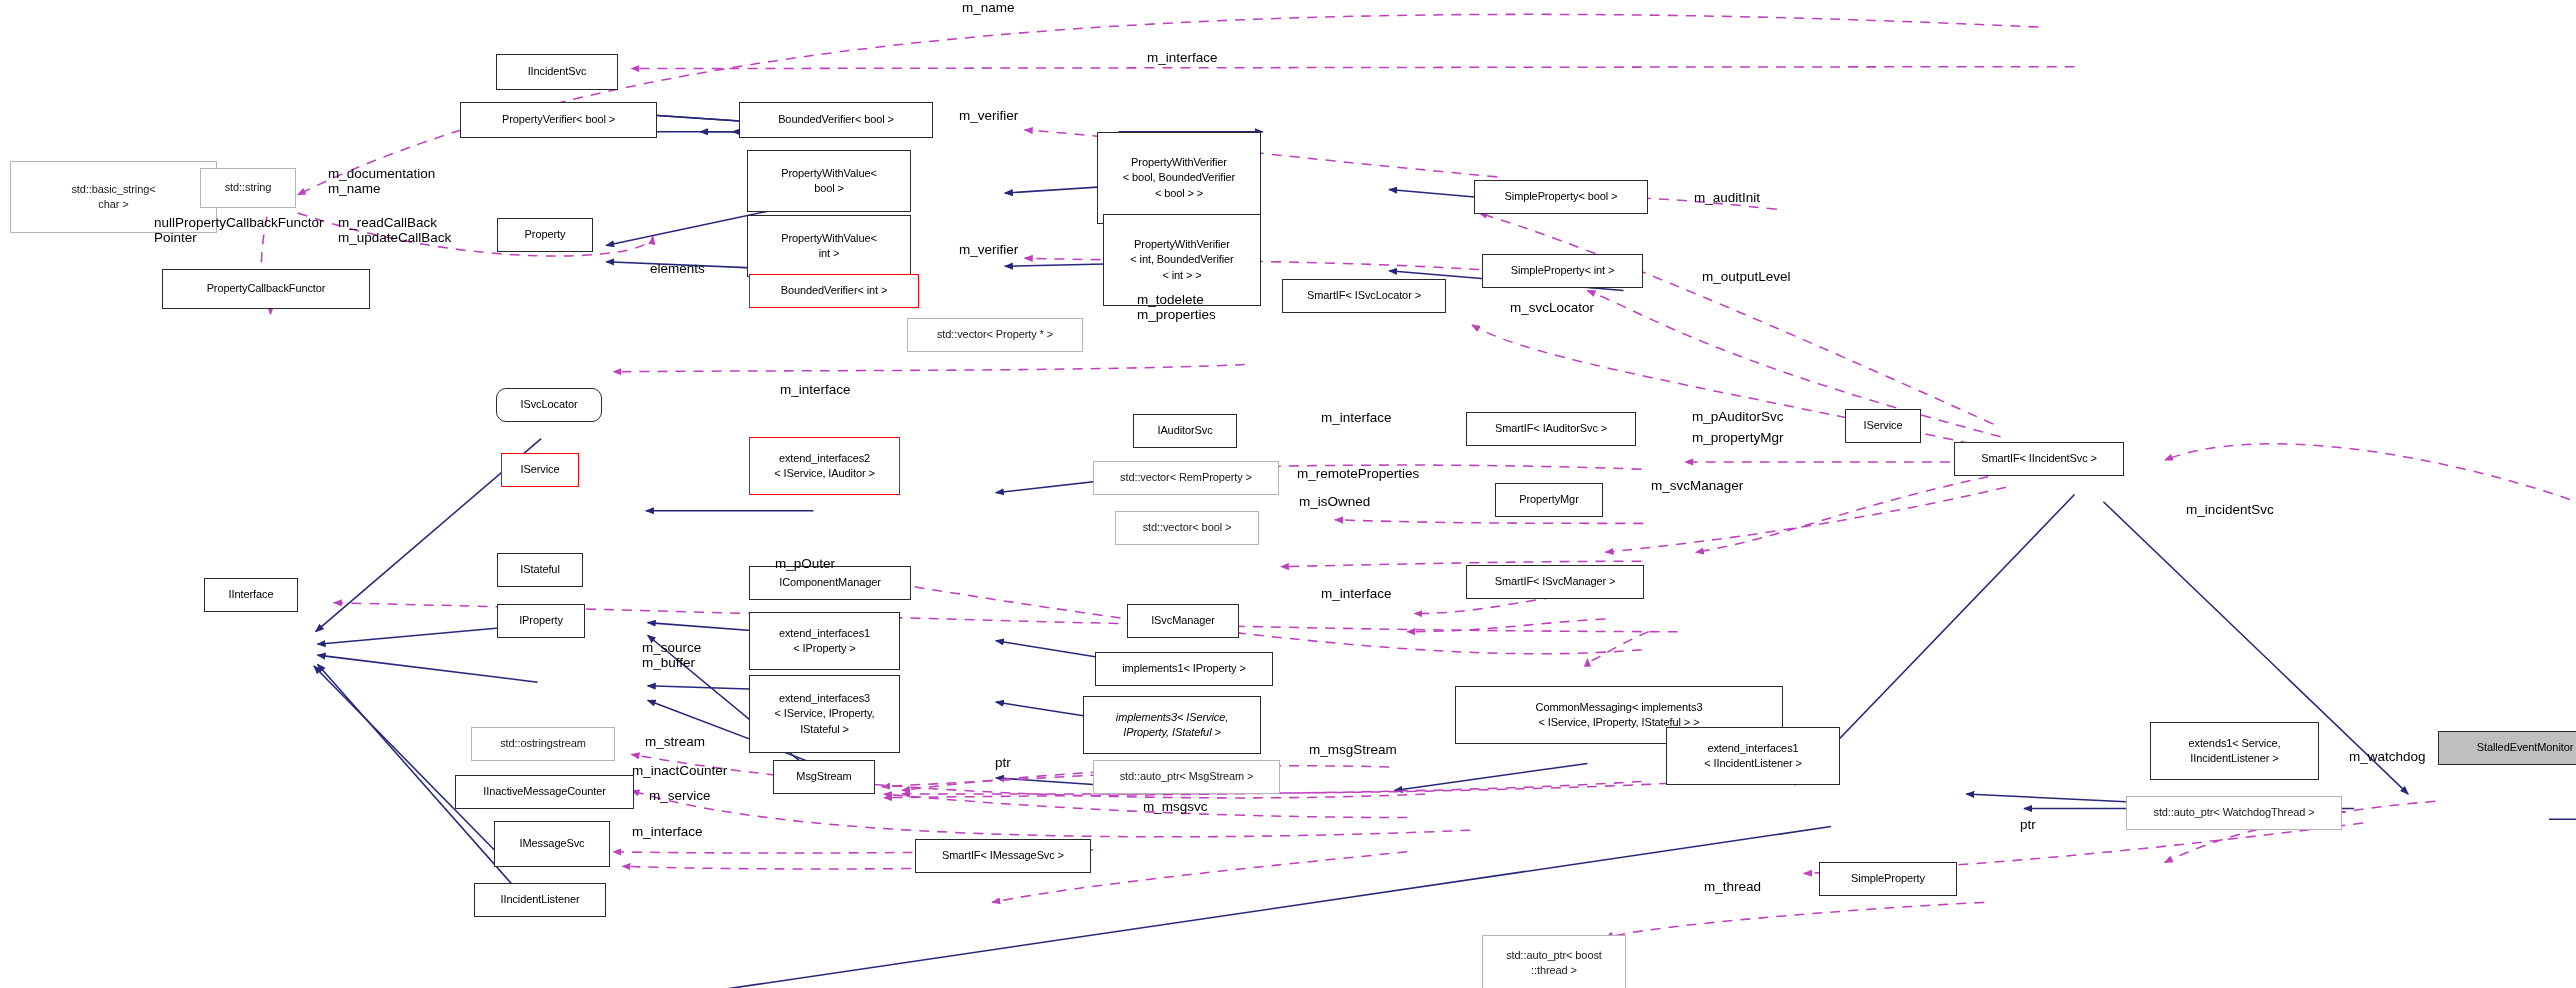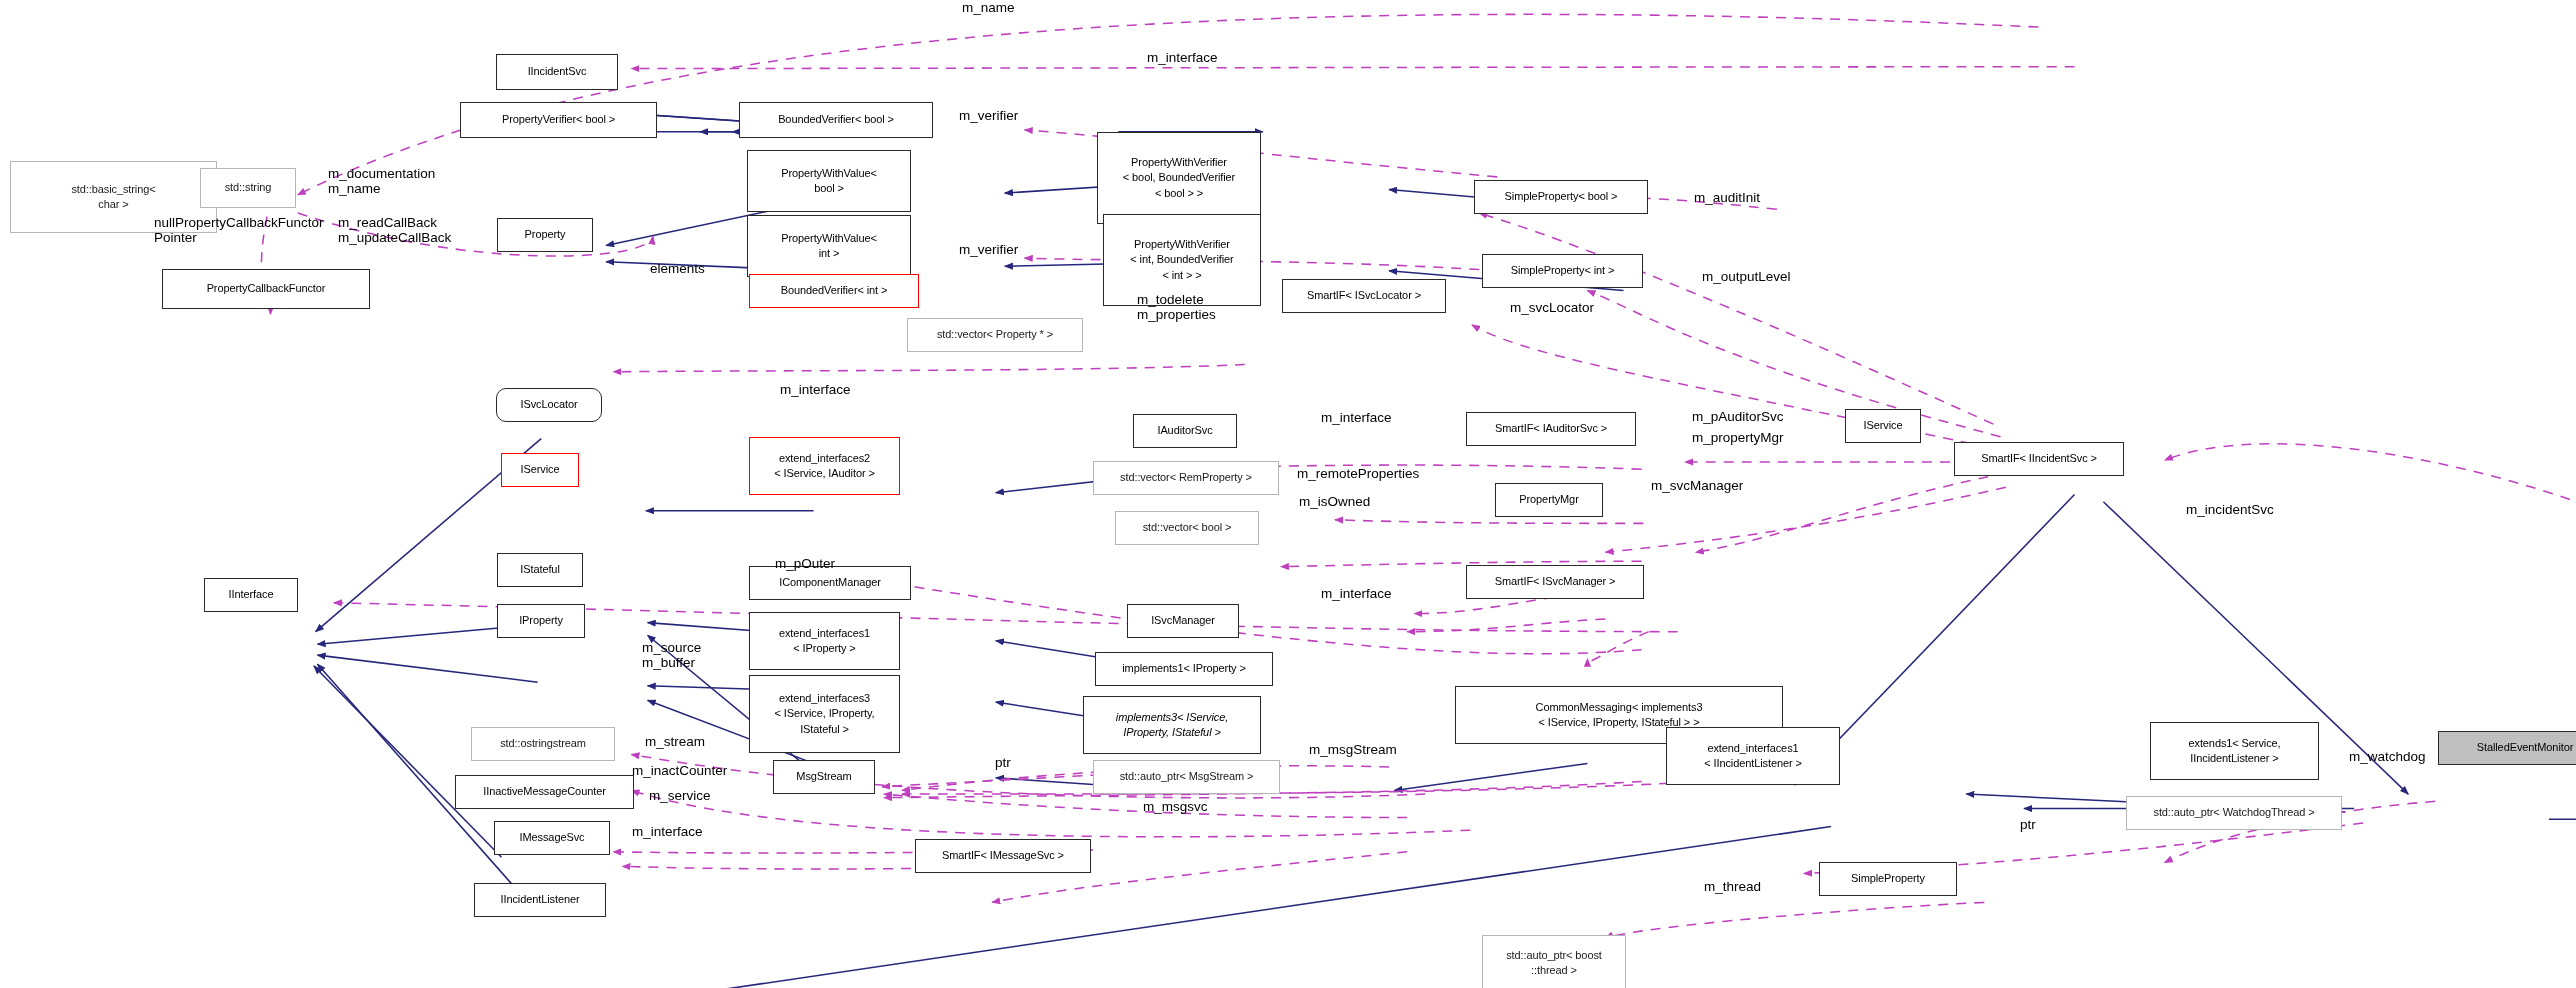--- a/index.html
+++ b/index.html
@@ -228,21 +228,21 @@
 &lt; IService, IProperty, IStateful &gt; &gt;</div>
       <div class="node n-solid" style="left: 1666px; top: 727px; width: 174px; height: 58px;">extend_interfaces1
 &lt; IIncidentListener &gt;</div>
       <div class="node n-solid" style="left: 2150px; top: 722px; width: 169px; height: 58px;">extends1&lt; Service,
 IIncidentListener &gt;</div>
       <div class="node n-current" style="left: 2438px; top: 731px; width: 174px; height: 34px;">StalledEventMonitor</div>
       <div class="node n-grey" style="left: 471px; top: 727px; width: 144px; height: 34px;">std::ostringstream</div>
       <div class="node n-solid" style="left: 773px; top: 760px; width: 102px; height: 34px;">MsgStream</div>
       <div class="node n-grey" style="left: 1093px; top: 760px; width: 187px; height: 34px;">std::auto_ptr&lt; MsgStream &gt;</div>
       <div class="node n-solid" style="left: 455px; top: 775px; width: 179px; height: 34px;">IInactiveMessageCounter</div>
-      <div class="node n-solid" style="left: 494px; top: 821px; width: 116px; height: 34px;">IMessageSvc</div>
+      <div class="node n-solid" style="left: 494px; top: 821px; width: 116px; height: 46px;">IMessageSvc</div>
       <div class="node n-solid" style="left: 915px; top: 839px; width: 176px; height: 34px;">SmartIF&lt; IMessageSvc &gt;</div>
       <div class="node n-solid" style="left: 1819px; top: 862px; width: 138px; height: 34px;">SimpleProperty</div>
       <div class="node n-grey" style="left: 2126px; top: 796px; width: 216px; height: 34px;">std::auto_ptr&lt; WatchdogThread &gt;</div>
       <div class="node n-solid" style="left: 474px; top: 883px; width: 132px; height: 34px;">IIncidentListener</div>
       <div class="node n-grey" style="left: 1482px; top: 935px; width: 144px; height: 56px;">std::auto_ptr&lt; boost
 ::thread &gt;</div>
     </div>
 
   <div id="label-layer">
       <div class="elabel" style="left: 962px; top: 0px;">m_name</div>

